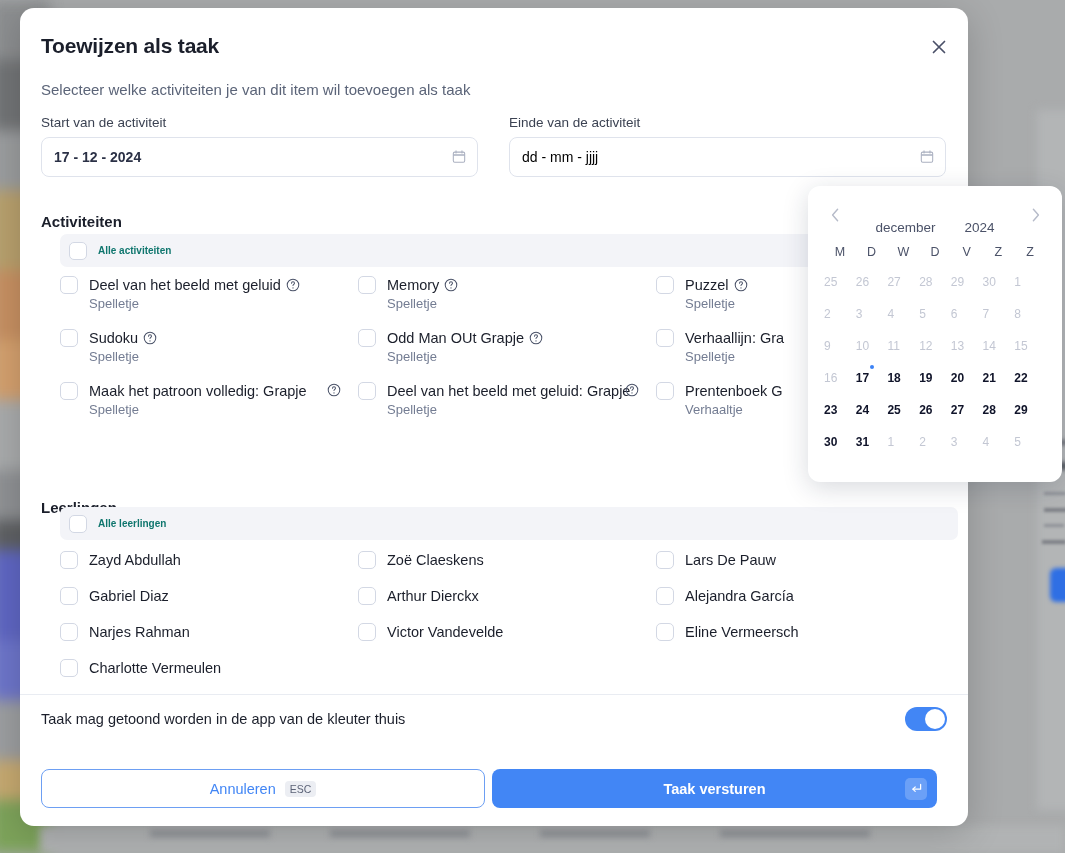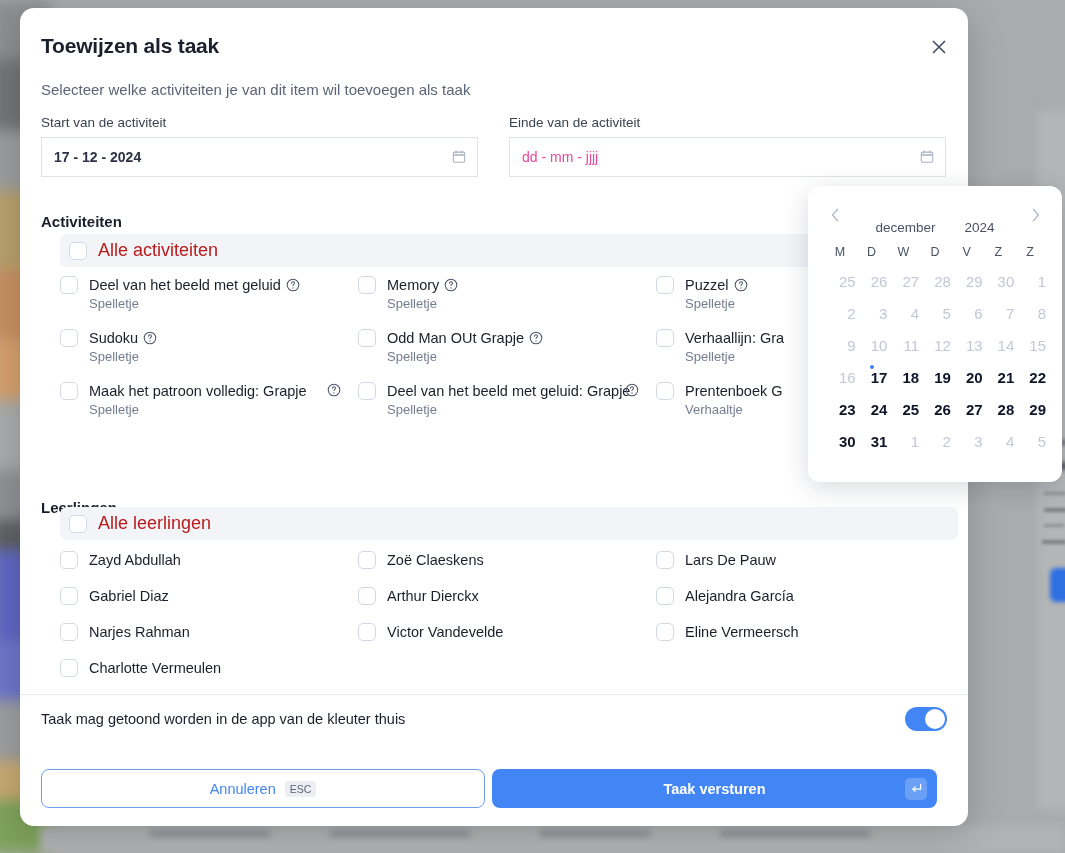--- a/index.html
+++ b/index.html
@@ -54,36 +54,36 @@
   .subtitle {
     position: absolute; left: 21px; top: 73px;
     font-size: 15px; color: #5b6478;
   }
 
   
   .fields { position: absolute; left: 21px; top: 107px; width: 906px; display: flex; gap: 31px; }
   .field { width: 437px; }
   .field-label { font-size: 13.5px; color: #3b4252; margin-bottom: 7px; }
   .date-input {
-    position: relative; height: 40px; border: 1px solid #dfe3ec; border-radius: 0;
+    position: relative; height: 40px; border: 1px solid #dfe3ec; border-radius: 8px;
     background: #fff; display: flex; align-items: center; padding: 16px 12px;
     font-size: 14px; color: #2b3146; font-weight: bold; cursor: text;
   }
-  .date-input.placeholder { color: #ec4899; font-weight: normal; }
+  .date-input.placeholder { color: #000000; font-weight: normal; }
   .cal-ico { position: absolute; right: 11px; top: 50%; transform: translateY(-50%);
              width: 14px; height: 15px; color: #aab0c0; }
 
   
   .sec-title { position: absolute; font-size: 15px; font-weight: bold; color: #1b1f2b; }
   .all-row {
     position: absolute; height: 33px; background: #f3f4f8; border-radius: 7px;
     display: flex; align-items: center; padding-left: 9px; cursor: pointer;
   }
   .all-row .cb { margin-right: 11px; }
-  .all-row .lbl { font-size: 18px; color: #b91c1c; }
+  .all-row .lbl { font-size: 10px; color: #0f766e; font-weight: bold; }
 
   
   .cb {
     width: 18px; height: 18px; border: 1px solid #d3d8e4; border-radius: 5px;
     background: #fff; flex: 0 0 auto; cursor: pointer;
   }
 
   
   .act-grid { position: absolute; left: 40px; top: 268px; width: 898px;
               display: grid; grid-template-columns: 298px 298px 298px; row-gap: 18px; }
@@ -130,21 +130,21 @@
     z-index: 20; padding: 12px 16px;
   }
   .dp-head { display: flex; align-items: center; justify-content: space-between; height: 34px; }
   .dp-arrow { width: 22px; height: 22px; display: flex; align-items: center; justify-content: center;
               color: #b6bbc9; cursor: pointer; }
   .dp-arrow svg { width: 9px; height: 14px; }
   .dp-mid { display: flex; gap: 29px; align-items: center; margin-top: 24px; }
   .dp-month, .dp-year { font-size: 13.5px; color: #4b5268; cursor: pointer; }
   .dp-grid { display: grid; grid-template-columns: repeat(7, 1fr); margin-top: 6px; }
   .dow { text-align: center; font-size: 12.5px; color: #4b5268; height: 28px; line-height: 28px; }
-  .day { text-align: right; font-size: 15px; height: 32px; line-height: 32px;
+  .day { text-align: left; font-size: 12px; height: 32px; line-height: 32px;
          color: #10142a; font-weight: bold; cursor: pointer; position: relative; }
   .day.muted { color: #c3c7d3; font-weight: normal; cursor: default; }
   .day .dot { position: absolute; left: 50%; top: 3px; transform: translateX(-50%);
               width: 4px; height: 4px; border-radius: 50%; background: #3b82f6; }
 </style>
 </head>
 <body>
 
 <div class="backdrop">
   <div class="bd-base"></div>

